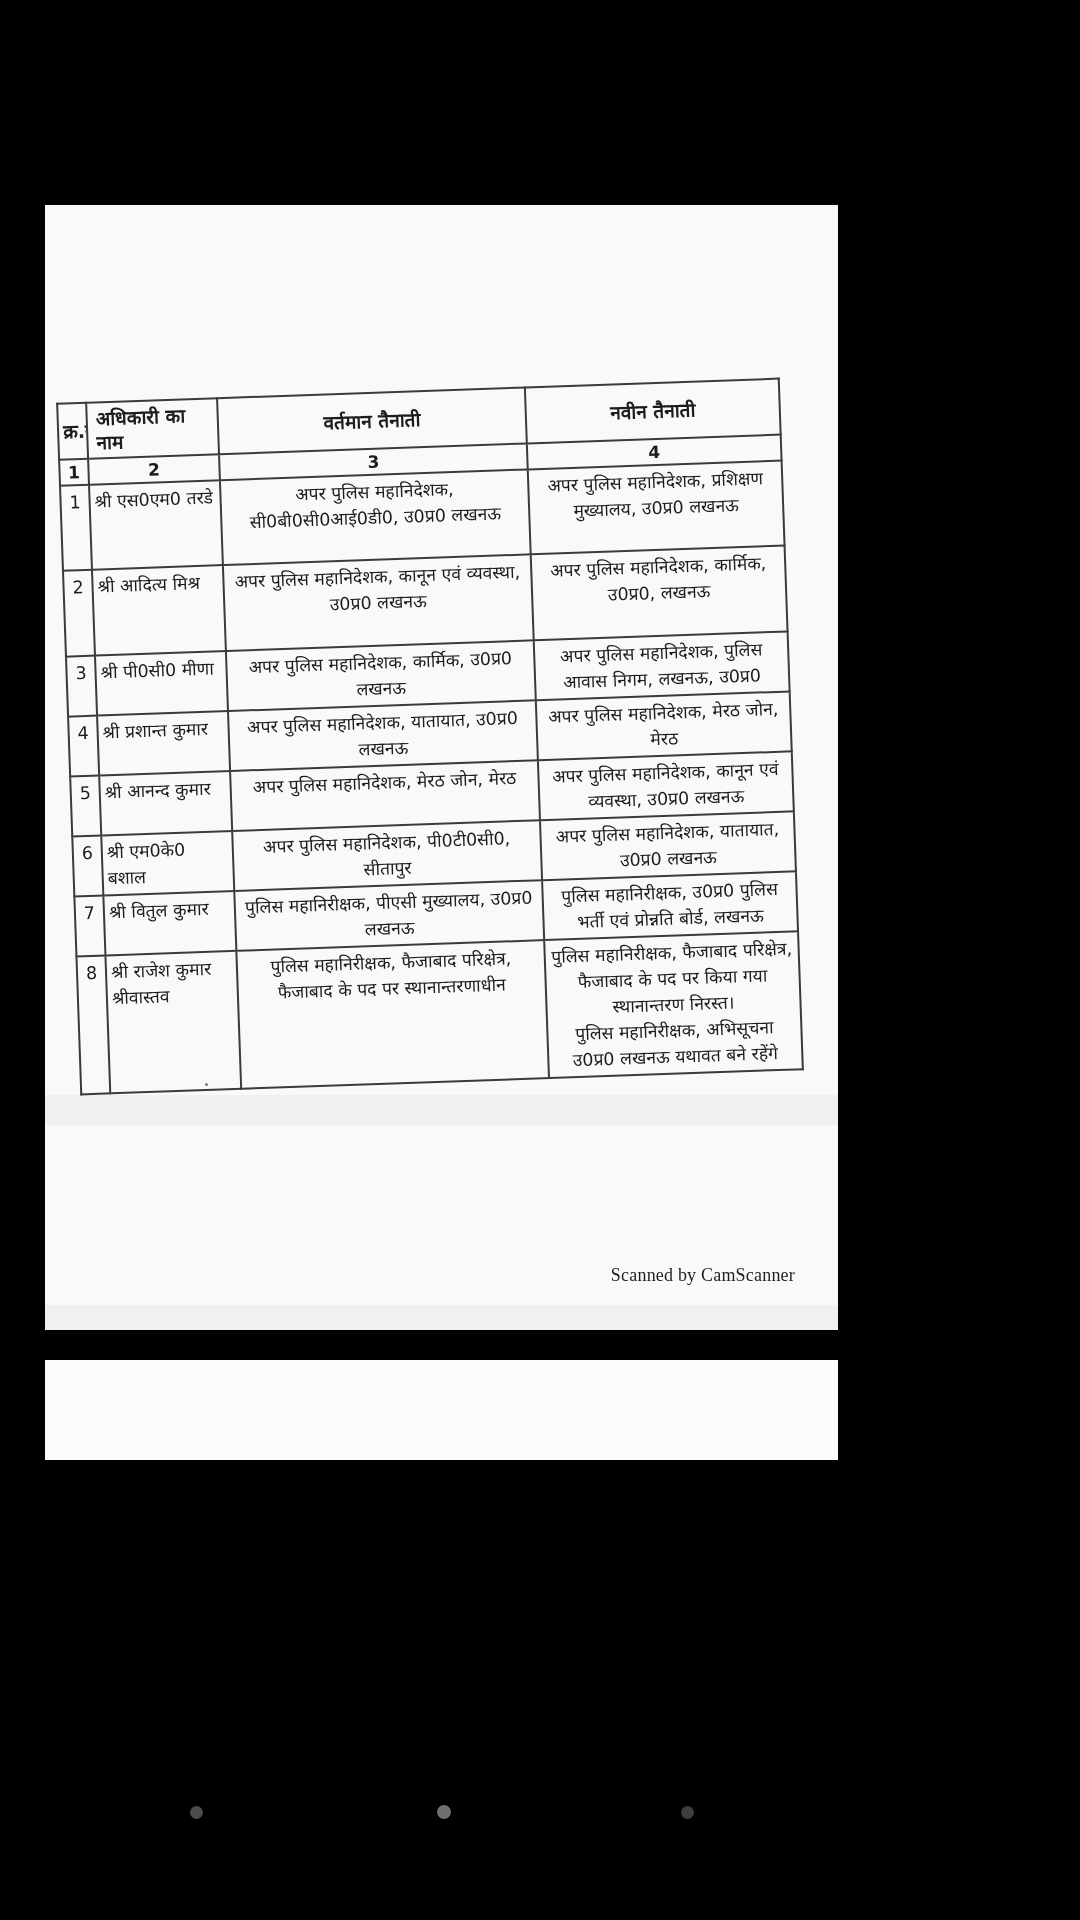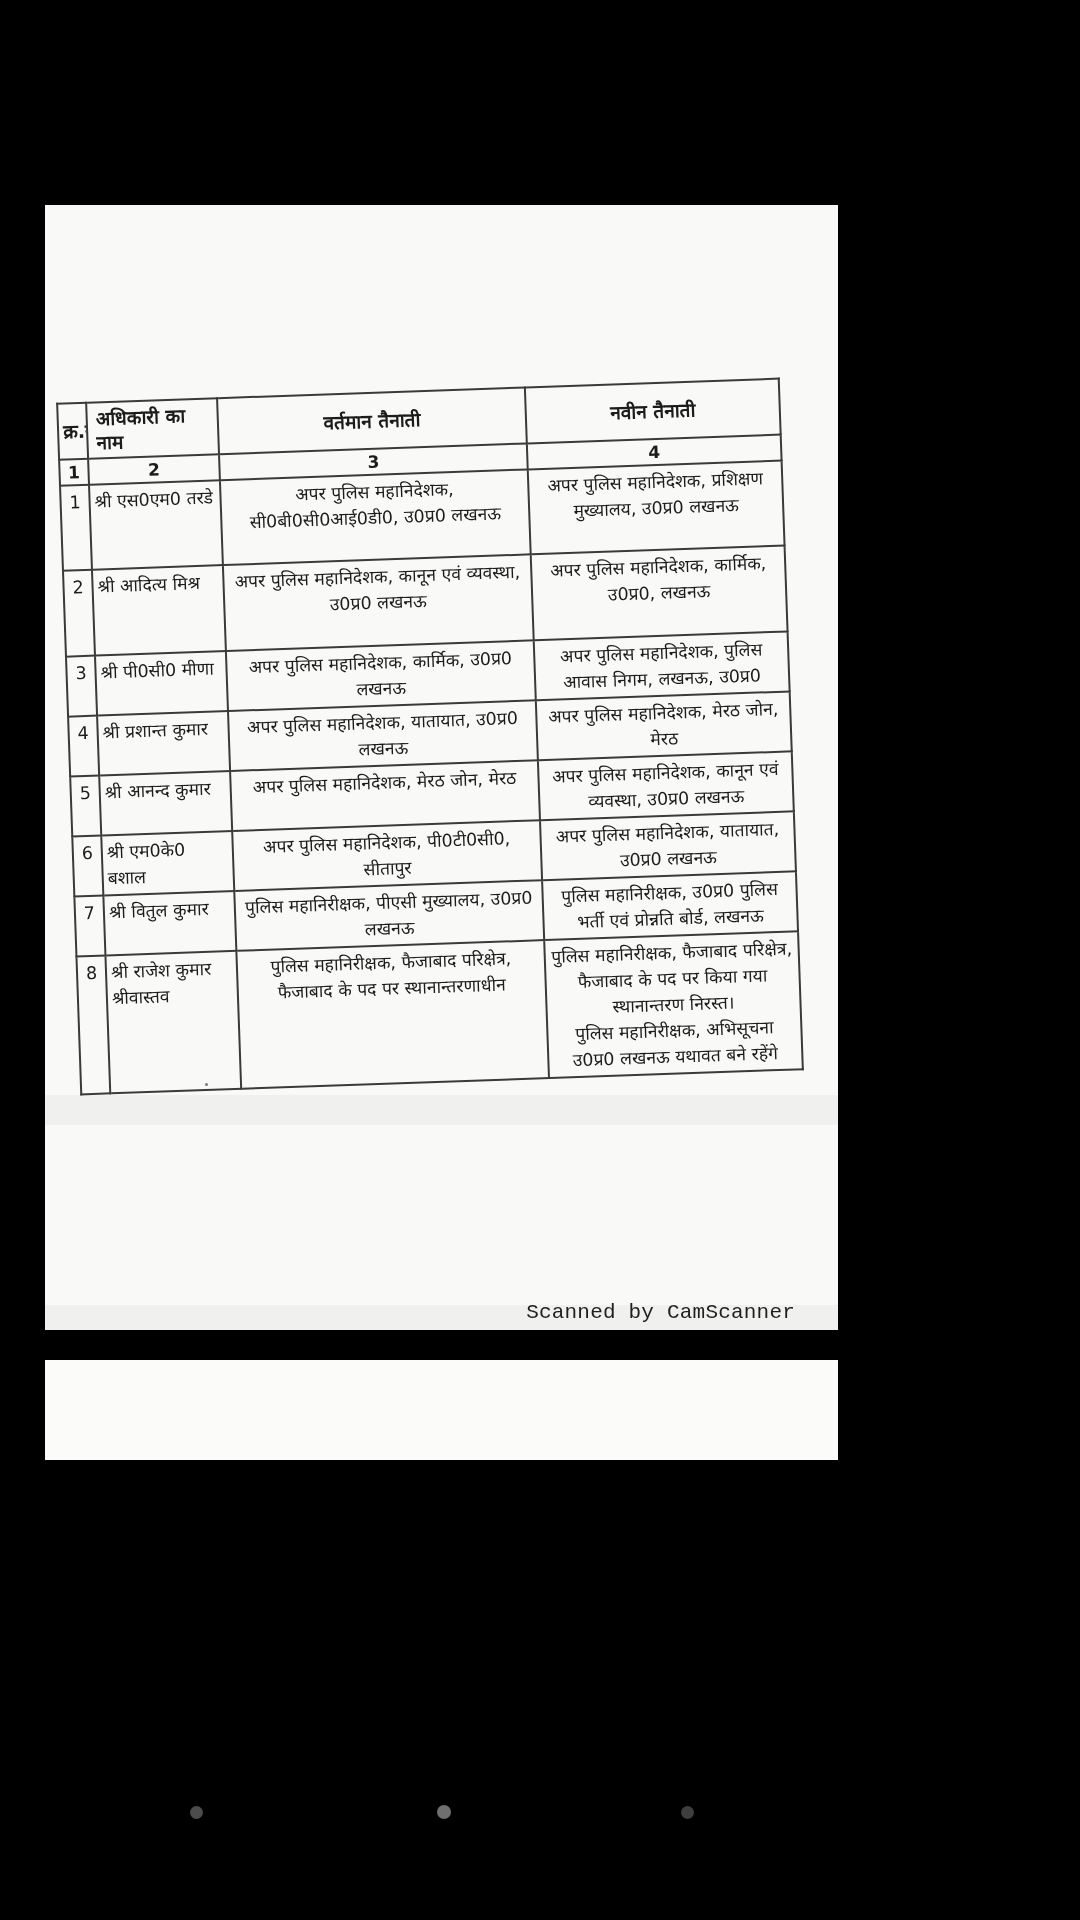--- a/index.html
+++ b/index.html
@@ -37,23 +37,23 @@
     text-align:center;vertical-align:middle;white-space:normal;
   }
   .colnum-row td{
     font-weight:700;font-size:17px;text-align:center;
     padding:1px 2px;line-height:22px;
   }
   .sn-cell{text-align:center;font-size:16.5px;padding-top:5px;}
   .name-cell{text-align:left;padding-left:9px;padding-top:5px;}
   .post-cell{text-align:center;}
   .footer-mark{
-    position:absolute;right:43px;top:1096px;
-    font-family:Liberation Mono, monospace;
-    font-size:21px;color:#1f1f1f;letter-spacing:0.2px;
+    position:absolute;right:43px;top:1060px;
+    font-family:Liberation Serif, serif;
+    font-size:18px;color:#1f1f1f;letter-spacing:0.2px;
   }
   .speck{
     position:absolute;left:160px;top:878px;width:3px;height:3px;
     border-radius:50%;background:#777;
   }
   .blank-strip{
     position:absolute;left:45px;top:1360px;width:793px;height:100px;
     background:#fbfbfa;
   }
   .pager-dot{

